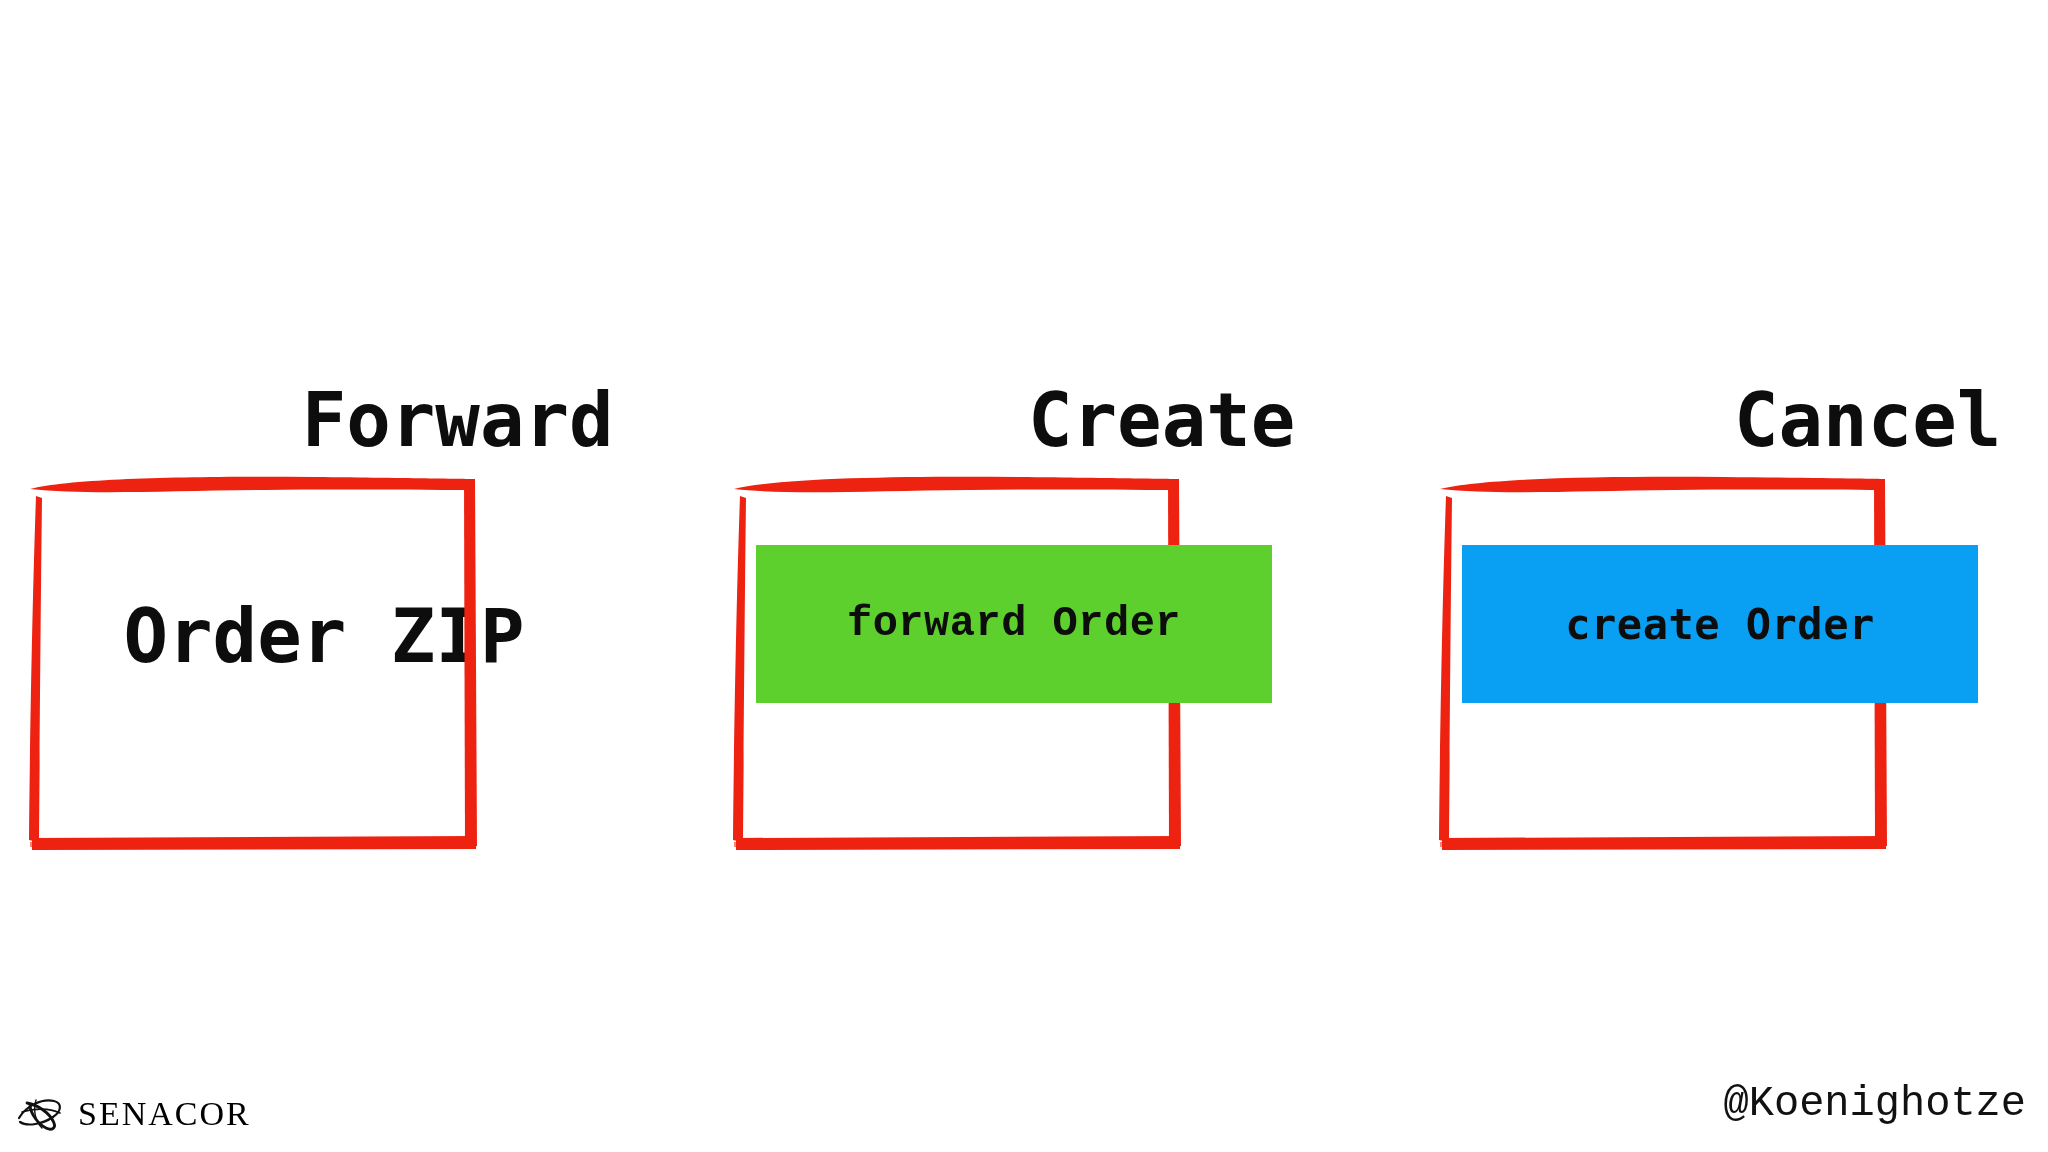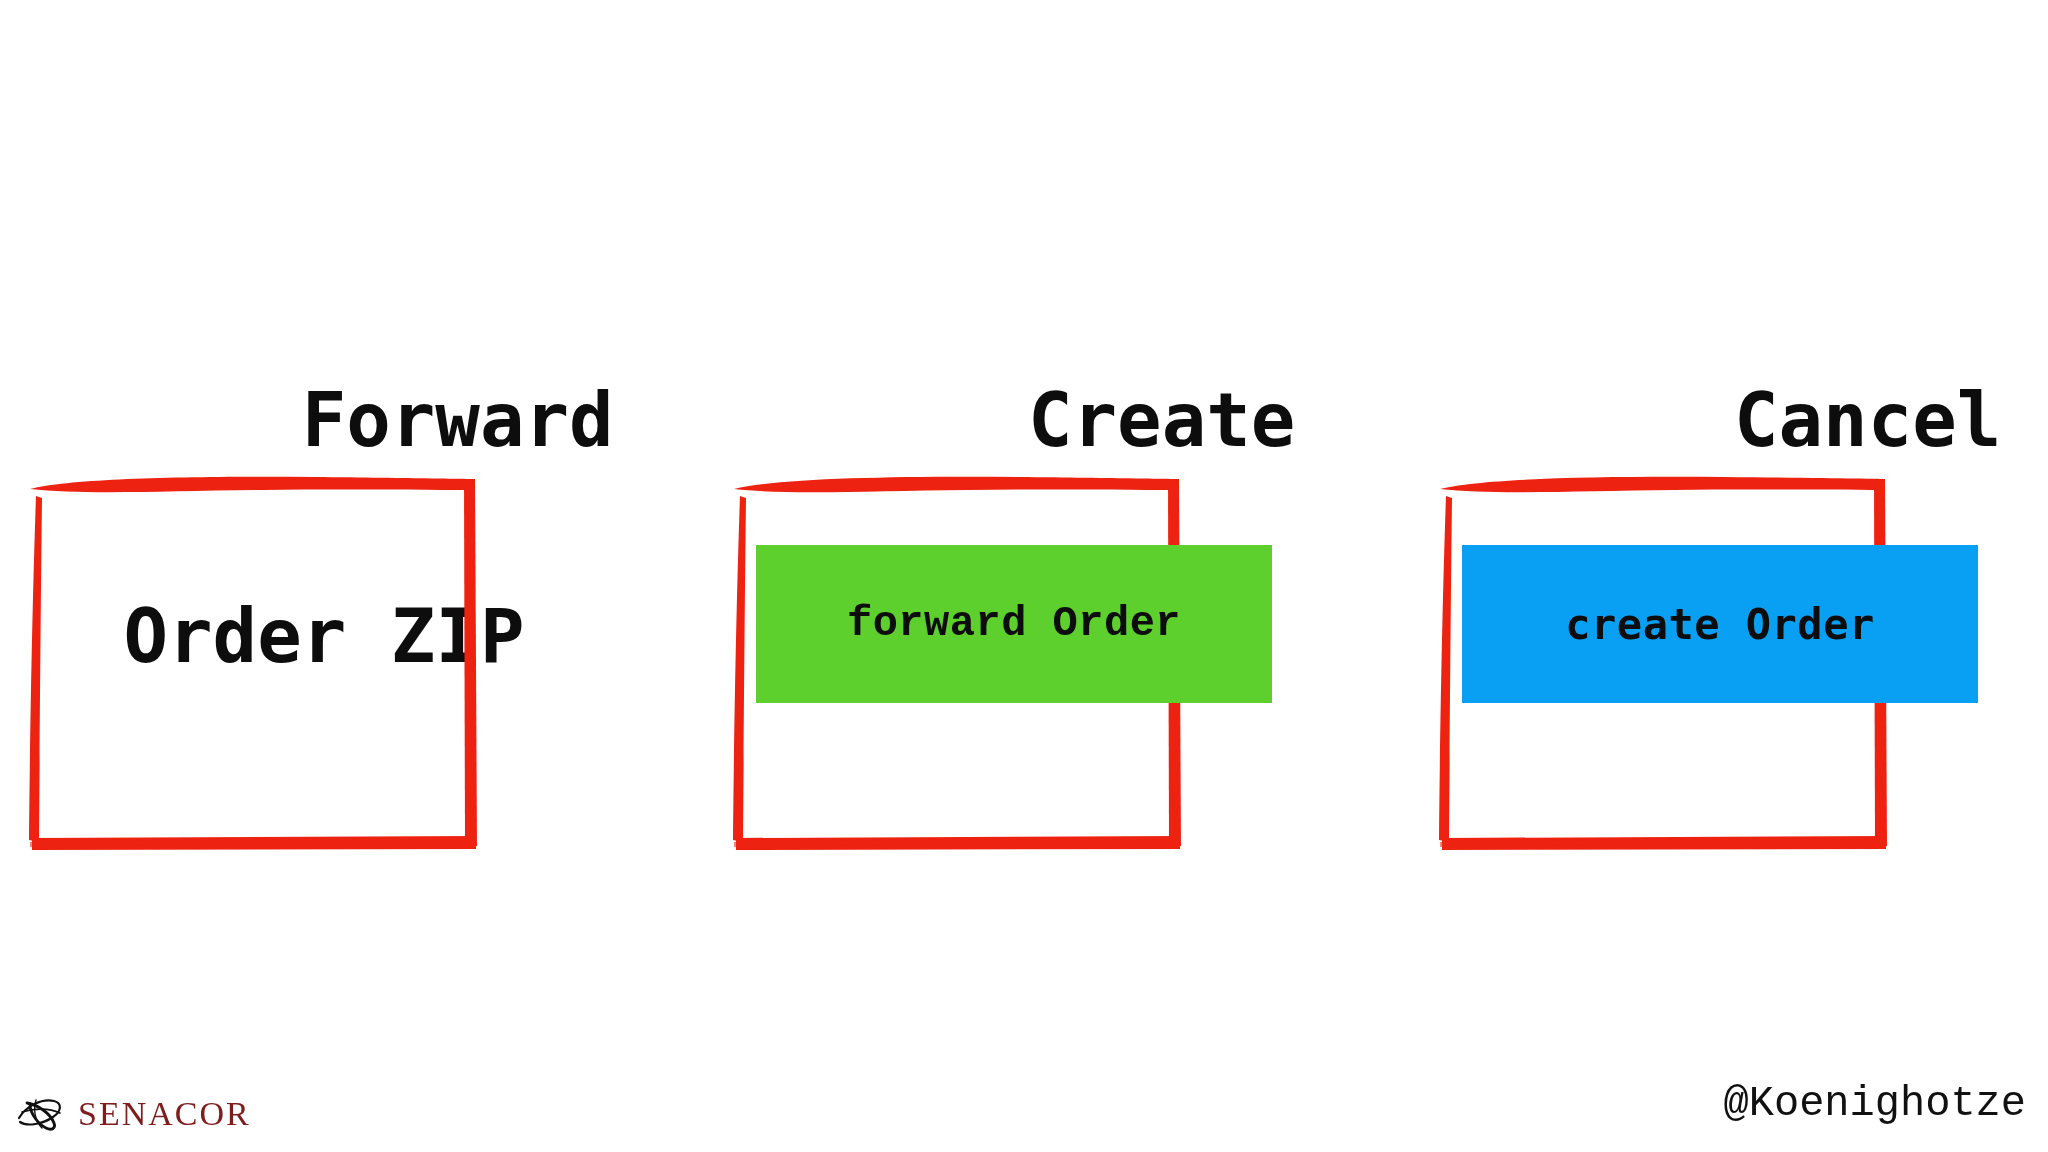--- a/index.html
+++ b/index.html
@@ -92,21 +92,21 @@
   }
   .brand-mark {
     width: 52px;
     height: 40px;
     display: block;
   }
   .brand-word {
     font-family: "Liberation Serif", serif;
     font-size: 34px;
     letter-spacing: 2px;
-    color: #7f1d1d;
+    color: #000000;
     line-height: 34px;
   }
   .handle {
     position: absolute;
     right: 22px;
     bottom: 24px;
     font-family: Liberation Mono, monospace;
     font-size: 42px;
     color: #111111;
     letter-spacing: 0px;

